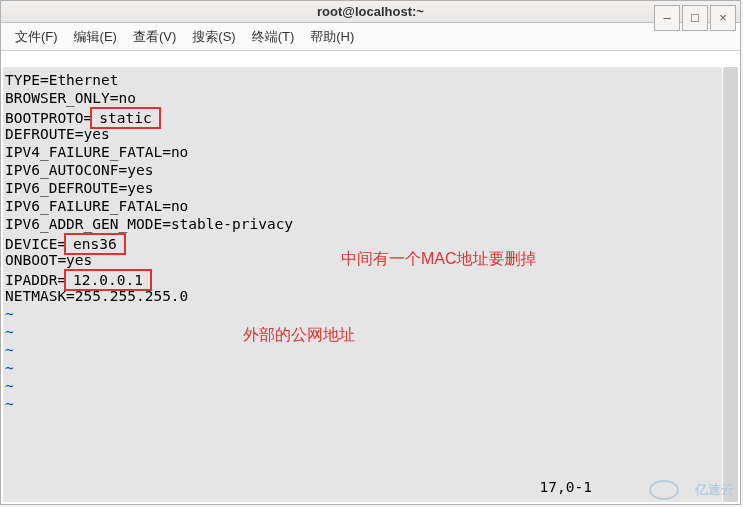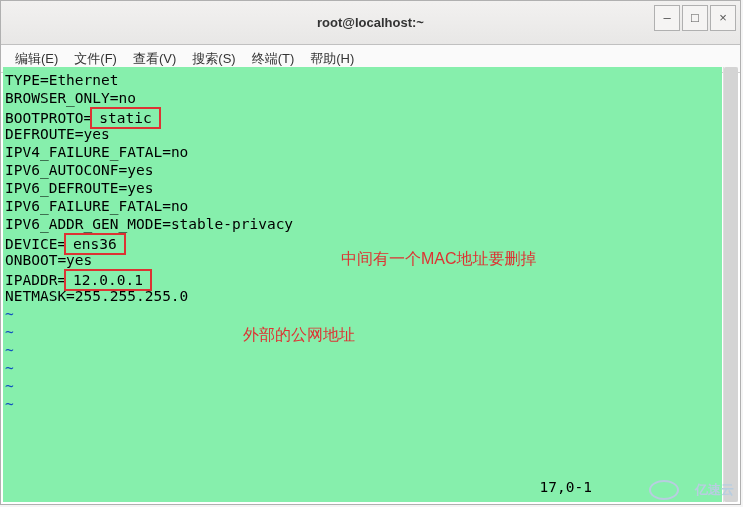--- a/index.html
+++ b/index.html
@@ -12,21 +12,21 @@
       overflow: hidden;
     }
     .window {
       background: #fff;
       border: 1px solid #b0b0b0;
       width: 741px;
       height: 505px;
       position: relative;
     }
     .titlebar {
-      height: 44px;
+      height: 22px;
       background: linear-gradient(#f2f1f0, #e8e7e6);
       border-bottom: 1px solid #c0c0c0;
       display: flex;
       align-items: center;
       position: relative;
     }
     .title-text {
       position: absolute;
       left: 50%;
       transform: translateX(-50%);
@@ -65,21 +65,21 @@
     .menu-item {
       padding: 4px 8px;
       cursor: pointer;
     }
     .terminal {
       position: absolute;
       top: 66px;
       left: 2px;
       right: 18px;
       bottom: 2px;
-      background: #86efac;
+      background: #e5e5e5;
       font-family: "DejaVu Sans Mono", Consolas, monospace;
       font-size: 14.5px;
       line-height: 18px;
       color: #000;
       padding: 4px 2px;
       overflow: hidden;
     }
     .vscroll {
       position: absolute;
       top: 66px;
@@ -146,22 +146,22 @@
   <div class="titlebar">
     <span class="title-text">root@localhost:~</span>
     <div class="win-controls">
       <div class="win-btn">–</div>
       <div class="win-btn">□</div>
       <div class="win-btn">×</div>
     </div>
   </div>
 
   <div class="menubar">
+    <span class="menu-item">文件(F)</span>
     <span class="menu-item">编辑(E)</span>
-    <span class="menu-item">文件(F)</span>
     <span class="menu-item">查看(V)</span>
     <span class="menu-item">搜索(S)</span>
     <span class="menu-item">终端(T)</span>
     <span class="menu-item">帮助(H)</span>
   </div>
 
   <div class="terminal">
     <div id="cfg-lines">
         <div class="line"><span>TYPE=</span><span>Ethernet</span></div>
         <div class="line"><span>BROWSER_ONLY=</span><span>no</span></div>

